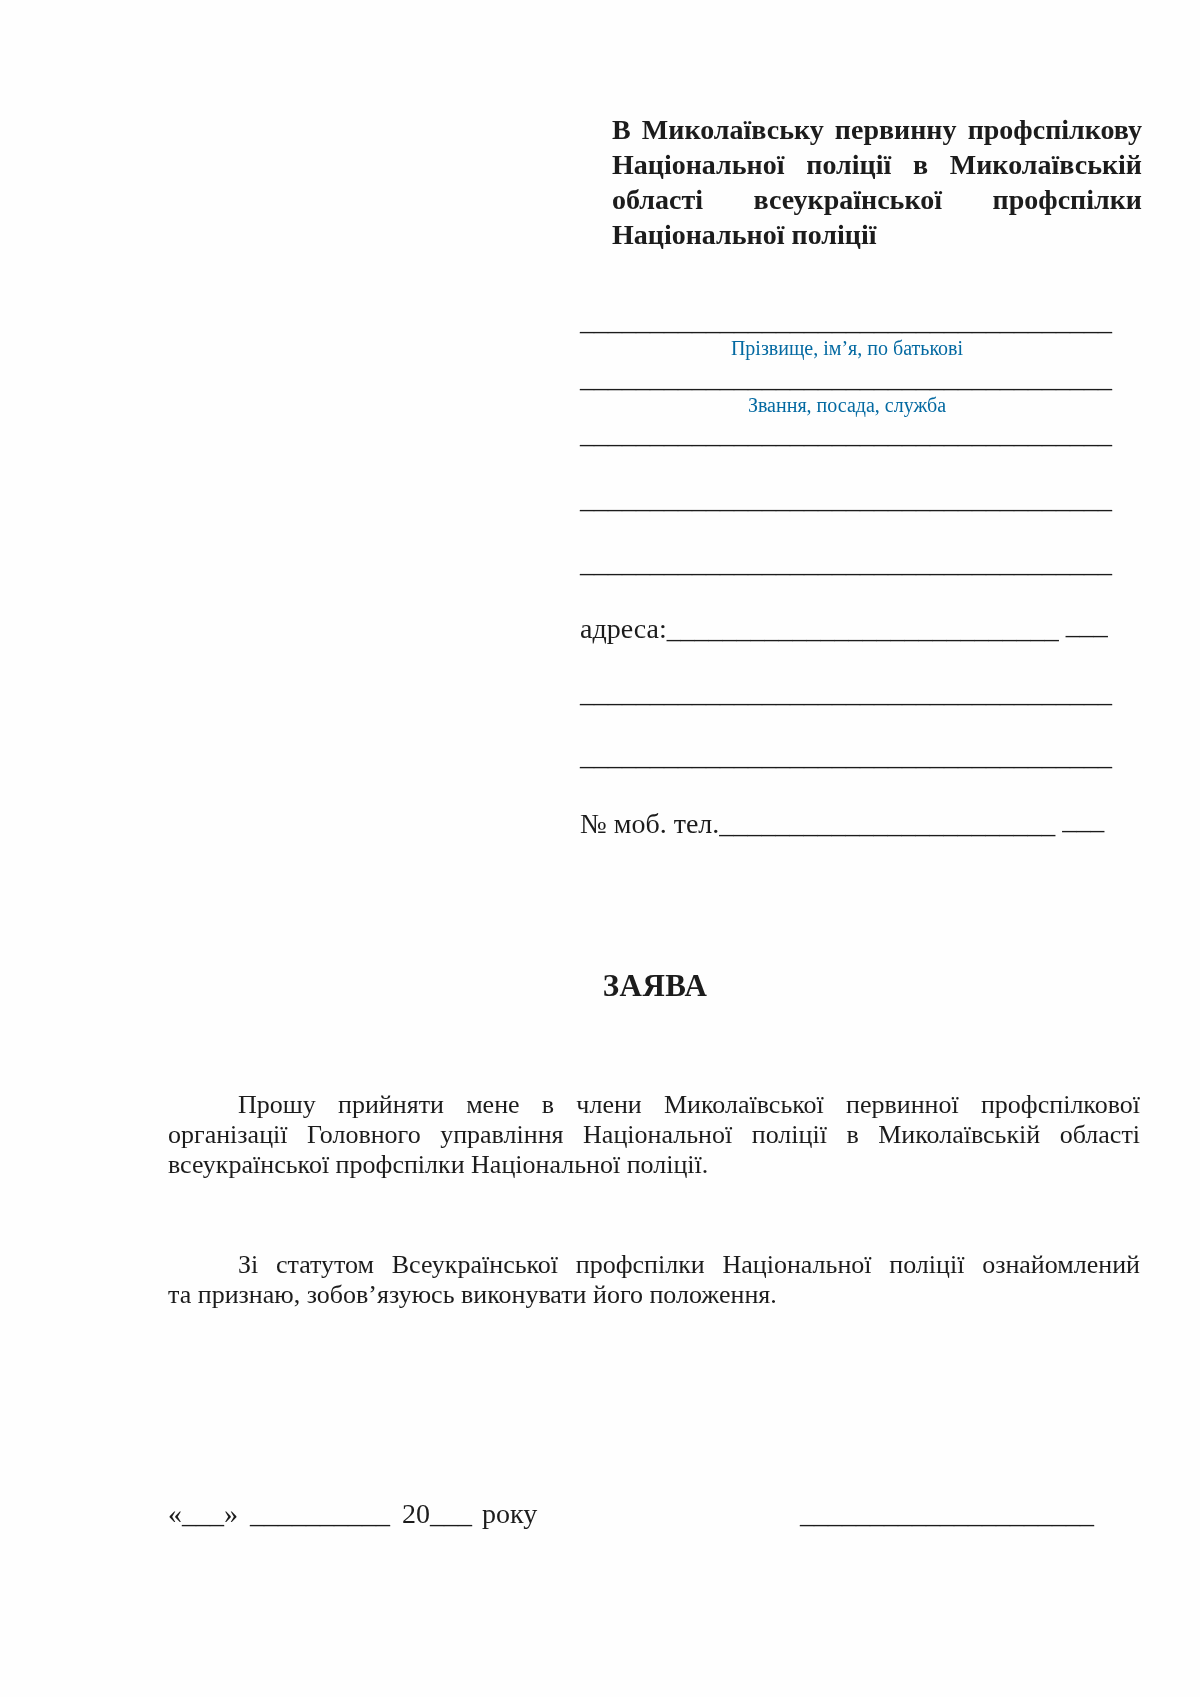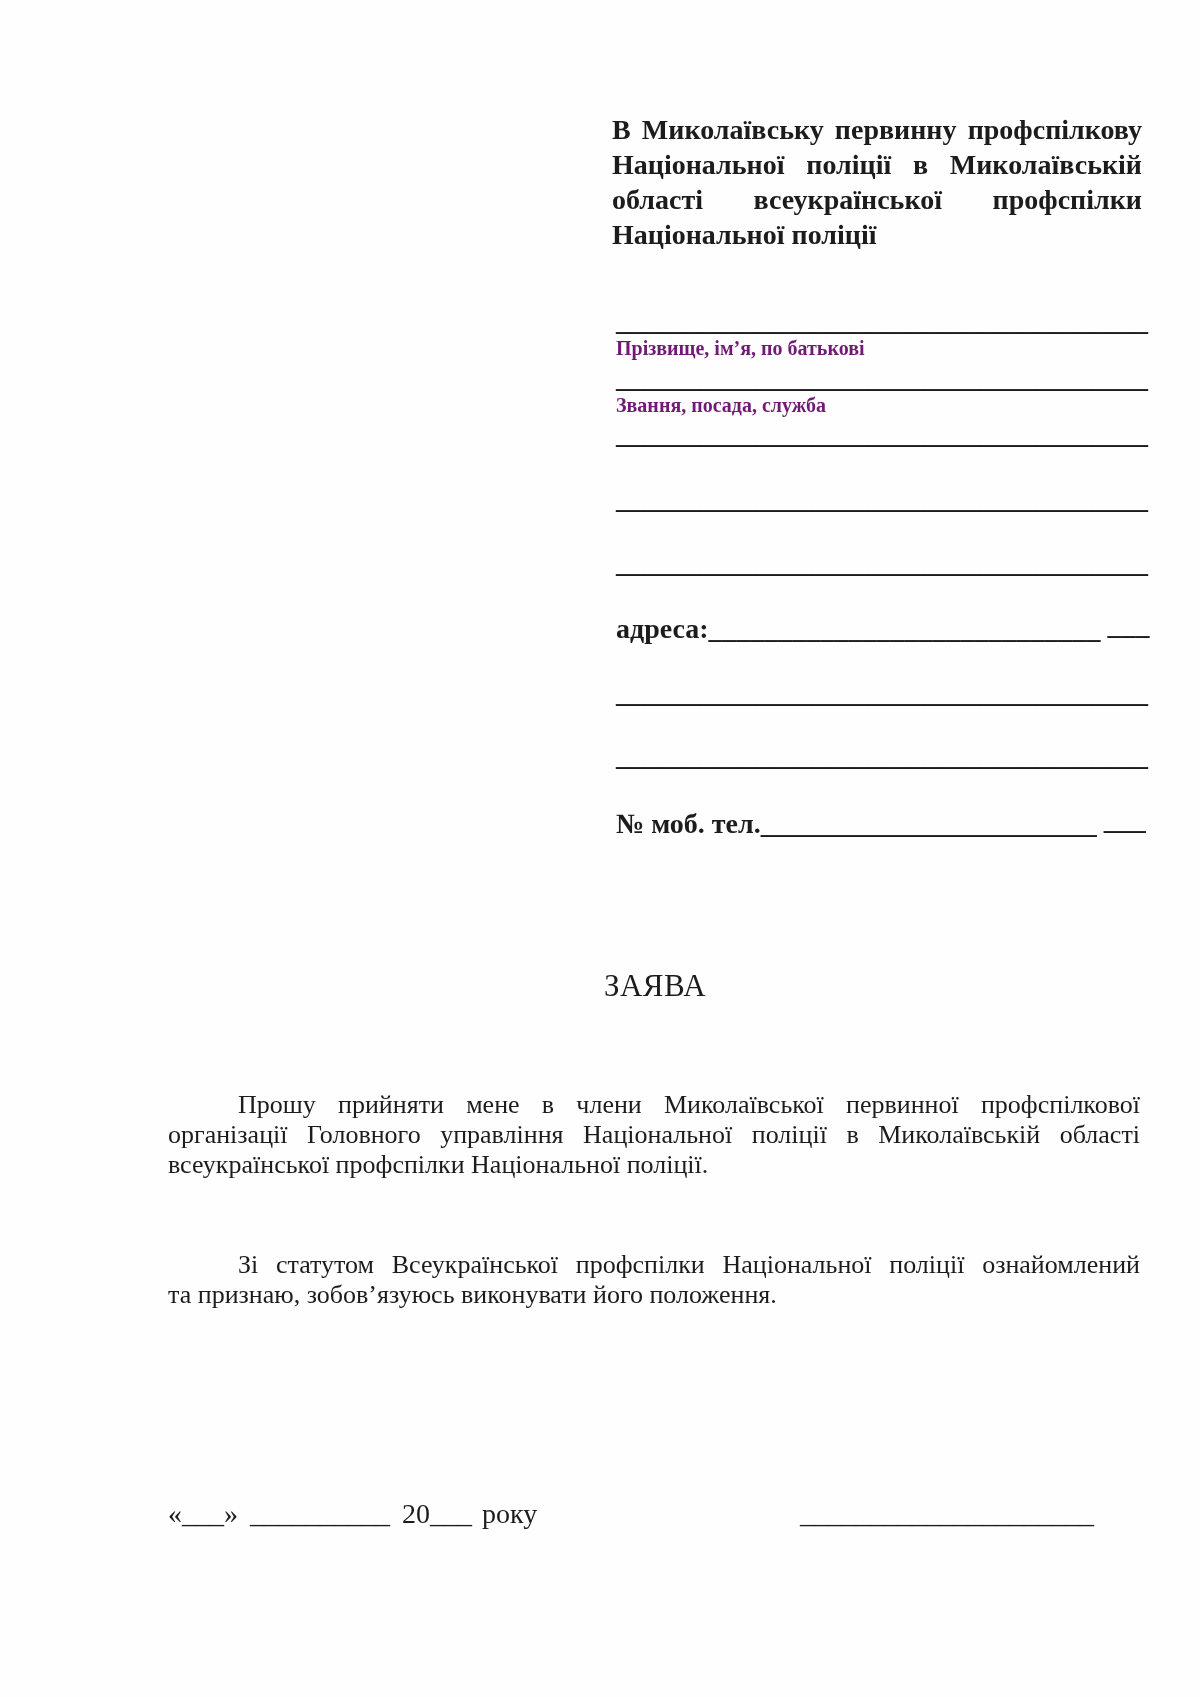--- a/index.html
+++ b/index.html
@@ -9,30 +9,30 @@
     overflow:hidden;
   }
   
   .org {
     position:absolute; left:612px; top:112px; width:530px;
     font-weight:bold; font-size:28px; line-height:35px;
   }
   .j { text-align:justify; text-align-last:justify; }
   
   .fill, .cap, .row {
-    position:absolute; left:616px; width:534px; white-space:nowrap;font-weight:bold;
+    position:absolute; left:580px; width:534px; white-space:nowrap;
   }
   .fill { font-size:28px; line-height:32px; }
-  .cap  { font-size:20px; line-height:23px; text-align:left; white-space:normal; color:#701a75; }
+  .cap  { font-size:20px; line-height:23px; text-align:center; white-space:normal; color:#0369a1; }
   .row  { font-size:28px; line-height:32px; }
   .tail { position:relative; top:-4px; }
   
   .title {
     position:absolute; left:170px; top:968px; width:970px; margin:0;
-    text-align:center; font-size:31px; font-weight:normal; letter-spacing:.5px;
+    text-align:center; font-size:31px; font-weight:bold; letter-spacing:.5px;
   }
   
   .para { position:absolute; left:168px; width:972px; font-size:26px; line-height:30px; }
   .ind  { text-indent:70px; }
   
   .date { position:absolute; left:168px; top:1498px; font-size:28px; line-height:32px; white-space:nowrap; }
   .msp  { margin:15px 12px; }
   .wsp  { margin-left:10px; }
   .sig  { position:absolute; left:800px; top:1498px; font-size:28px; line-height:32px; white-space:nowrap;text-align:center; }
 </style>

